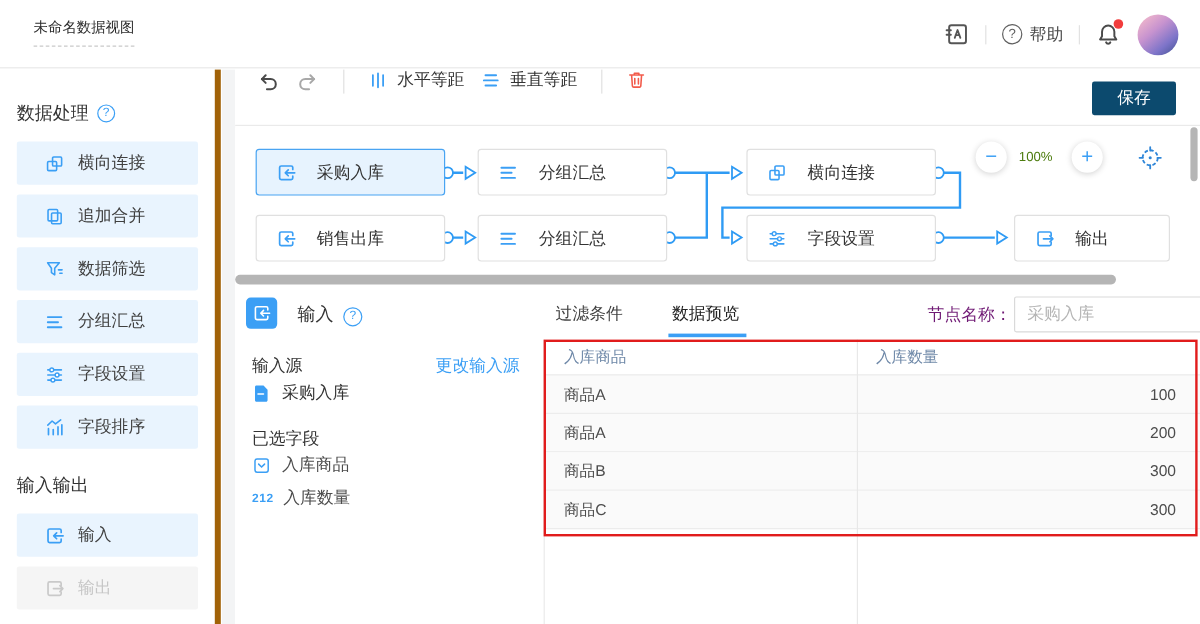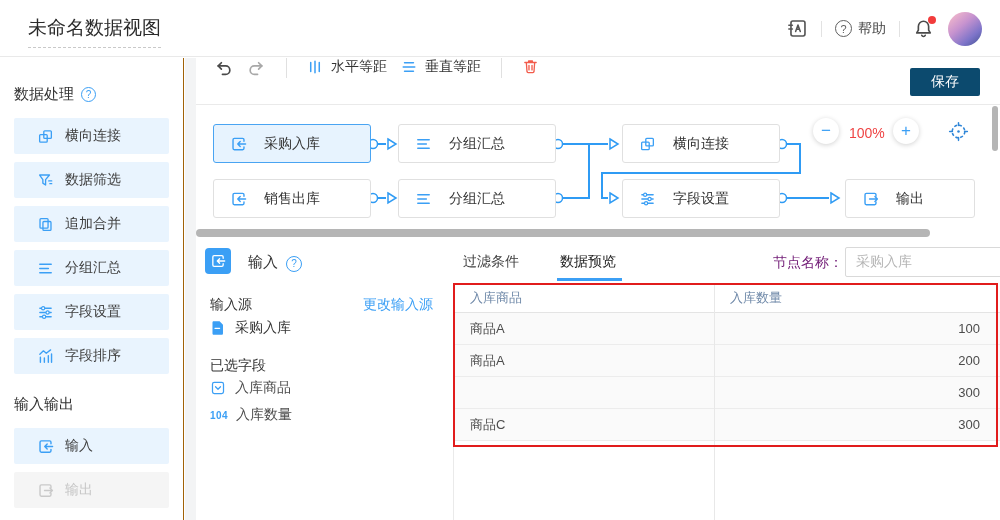--- a/index.html
+++ b/index.html
@@ -2,32 +2,32 @@
 <html><head>
 <meta charset="utf-8">
 <style>
   * { margin:0; padding:0; box-sizing:border-box; }
   html,body { background:#fff; }
   body { font-family:"Liberation Sans","DejaVu Sans",sans-serif; }
   #app { position:relative; width:1000px; height:520px; background:#fff; overflow:hidden; color:#333; }
 
   
   .hdr { position:absolute; left:0; top:0; width:1000px; height:57px; background:#fff; border-bottom:1px solid #e9e9e9; }
-  .page-title { position:absolute; left:28px; top:15px; font-size:19px; color:#2b2b2b; padding-bottom:6px; border-bottom:1px dashed #c9c9c9; cursor:text;text-align:right; }
+  .page-title { position:absolute; left:28px; top:15px; font-size:12px; color:#2b2b2b; padding-bottom:6px; border-bottom:1px dashed #c9c9c9; cursor:text;text-align:right; }
   .hdr-right { position:absolute; right:18px; top:0; height:57px; display:flex; align-items:center; gap:13px; }
   .h-sep { width:1px; height:16px; background:#e2e2e2; }
   .ic { display:inline-block; vertical-align:middle; }
   .help-wrap { display:flex; align-items:center; gap:6px; color:#4a4a4a; font-size:14px; cursor:pointer; }
   .q-circle { display:inline-flex; align-items:center; justify-content:center; width:17px; height:17px; border:1.5px solid #5f5f5f; border-radius:50%; font-size:11px; color:#5f5f5f; }
   .bell-wrap { position:relative; width:22px; height:22px; color:#4a4a4a; cursor:pointer; }
   .bell-dot { position:absolute; right:-1px; top:-2px; width:8px; height:8px; border-radius:50%; background:#f23c3c; }
   .avatar { width:34px; height:34px; border-radius:50%; background:linear-gradient(140deg,#f2b8cb 8%,#c793cf 40%,#7d74c9 72%,#40508f 100%); cursor:pointer; }
 
   
-  .sidebar { position:absolute; left:0; top:58px; bottom:0; width:184px; background:#fff; border-right:1px solid #a16207; padding:0 14px; }
+  .sidebar { position:absolute; left:0; top:58px; bottom:0; width:184px; background:#fff; border-right:5px solid #a16207; padding:0 14px; }
   .gutter { position:absolute; left:185px; top:58px; bottom:0; width:11px; background:#f3f4f5; }
   .side-sec-title { display:flex; align-items:center; gap:7px; font-size:15px; color:#333; margin:27px 0 14px 0; }
   .q-blue { display:inline-flex; align-items:center; justify-content:center; width:15px; height:15px; border:1px solid #3b9ff5; border-radius:50%; color:#3b9ff5; font-size:10px; cursor:pointer; }
   .side-btn { display:flex; align-items:center; gap:11px; height:36px; margin-bottom:8px; background:#e9f4fe; border-radius:2px; padding-left:23px; font-size:14px; color:#404040; cursor:pointer; }
   .side-btn .ic { color:#3b9ff5; }
   .side-btn.disabled { background:#f5f5f5; color:#c6c6c6; cursor:default; }
   .side-btn.disabled .ic { color:#c9c9c9; }
 
   
   .toolbar { position:absolute; left:196px; top:58px; right:0; height:47px; background:#fff; border-bottom:1px solid #eaeaea; display:flex; align-items:flex-start; padding-left:18px; gap:14px; }
@@ -39,21 +39,21 @@
   .trash { color:#f25b4b; cursor:pointer; display:flex; }
   .save-btn { position:absolute; right:20px; top:10px; width:70px; height:28px; background:#0c4a6e; color:#fff; font-size:14px; border:none; border-radius:2px; display:flex; align-items:center; justify-content:center; cursor:pointer; }
 
   
   .canvas { position:absolute; left:196px; top:106px; width:804px; height:134px; background:#fff; }
   .wires { position:absolute; left:0; top:0; }
   .node { position:absolute; width:158px; height:39px; background:#fff; border:1px solid #e0e0e0; border-radius:3px; display:flex; align-items:center; justify-content:center; font-size:14px; color:#333; cursor:pointer; }
   .node .ic { position:absolute; left:16px; top:50%; transform:translateY(-50%); color:#3b9ff5; }
   .node.selected { background:#e7f3fe; border:1.5px solid #49a4f2; }
   .zoom-btn { position:absolute; width:26px; height:26px; border-radius:50%; background:#fff; box-shadow:0 1px 5px rgba(0,0,0,.18); display:flex; align-items:center; justify-content:center; color:#3b9ff5; font-size:17px; cursor:pointer; }
-  .zoom-level { position:absolute; font-size:14px; color:#ef4444; }
+  .zoom-level { position:absolute; font-size:11px; color:#4d7c0f; }
   .target-btn { position:absolute; color:#2f86d8; cursor:pointer; display:flex; }
   .hscroll { position:absolute; left:0; top:123px; width:734px; height:8px; border-radius:4px; background:#b5b5b5; cursor:pointer; }
   .vscroll { position:absolute; left:796px; top:0; width:6px; height:45px; border-radius:3px; background:#b5b5b5; cursor:pointer; }
 
   
   .panel { position:absolute; left:196px; top:240px; right:0; bottom:0; background:#fff; }
   .badge { position:absolute; left:9px; top:8px; width:26px; height:26px; background:#3b9ff5; border-radius:4px; display:flex; align-items:center; justify-content:center; color:#fff; }
   .panel-title { position:absolute; left:52px; top:13px; font-size:15px; color:#333; }
   .panel-q { position:absolute; left:90px; top:13px; }
   .panel-q .q-blue { width:16px; height:16px; }
@@ -195,29 +195,29 @@
       <span class="q-blue">?</span>
     </div>
     <div class="side-btn">
       <svg class="ic" width="17" height="17">
           <use href="#ic-join"></use>
         </svg>
       <span>横向连接</span>
     </div>
     <div class="side-btn">
       <svg class="ic" width="17" height="17">
+          <use href="#ic-append"></use>
+        </svg>
+      <span>追加合并</span>
+    </div>
+    <div class="side-btn">
+      <svg class="ic" width="17" height="17">
           <use href="#ic-filter"></use>
         </svg>
       <span>数据筛选</span>
-    </div>
-    <div class="side-btn">
-      <svg class="ic" width="17" height="17">
-          <use href="#ic-append"></use>
-        </svg>
-      <span>追加合并</span>
     </div>
     <div class="side-btn">
       <svg class="ic" width="17" height="17">
           <use href="#ic-group"></use>
         </svg>
       <span>分组汇总</span>
     </div>
     <div class="side-btn">
       <svg class="ic" width="17" height="17">
           <use href="#ic-sliders"></use>
@@ -387,39 +387,40 @@
         <span>采购入库</span>
       </div>
       <div class="fields-label">已选字段</div>
       <div class="field-item" style="top:139px">
         <svg class="ic" width="16" height="16">
             <use href="#ic-textfield"></use>
           </svg>
         <span>入库商品</span>
       </div>
       <div class="field-item" style="top:166px">
-        <span class="num-badge">104</span>
+        <span class="num-badge">212</span>
         <span>入库数量</span>
       </div>
     </div>
 
     <div class="dtable">
       <div class="t-head">
         <div class="c1">入库商品</div>
         <div class="c2">入库数量</div>
       </div>
       <div class="t-row">
         <div class="c1">商品A</div>
         <div class="c2">100</div>
       </div>
       <div class="t-row">
         <div class="c1">商品A</div>
         <div class="c2">200</div>
       </div>
       <div class="t-row">
+        <div class="c1">商品B</div>
         <div class="c2">300</div>
       </div>
       <div class="t-row">
         <div class="c1">商品C</div>
         <div class="c2">300</div>
       </div>
       <div class="col-line"></div>
     </div>
     <div class="red-box"></div>
   </div>

